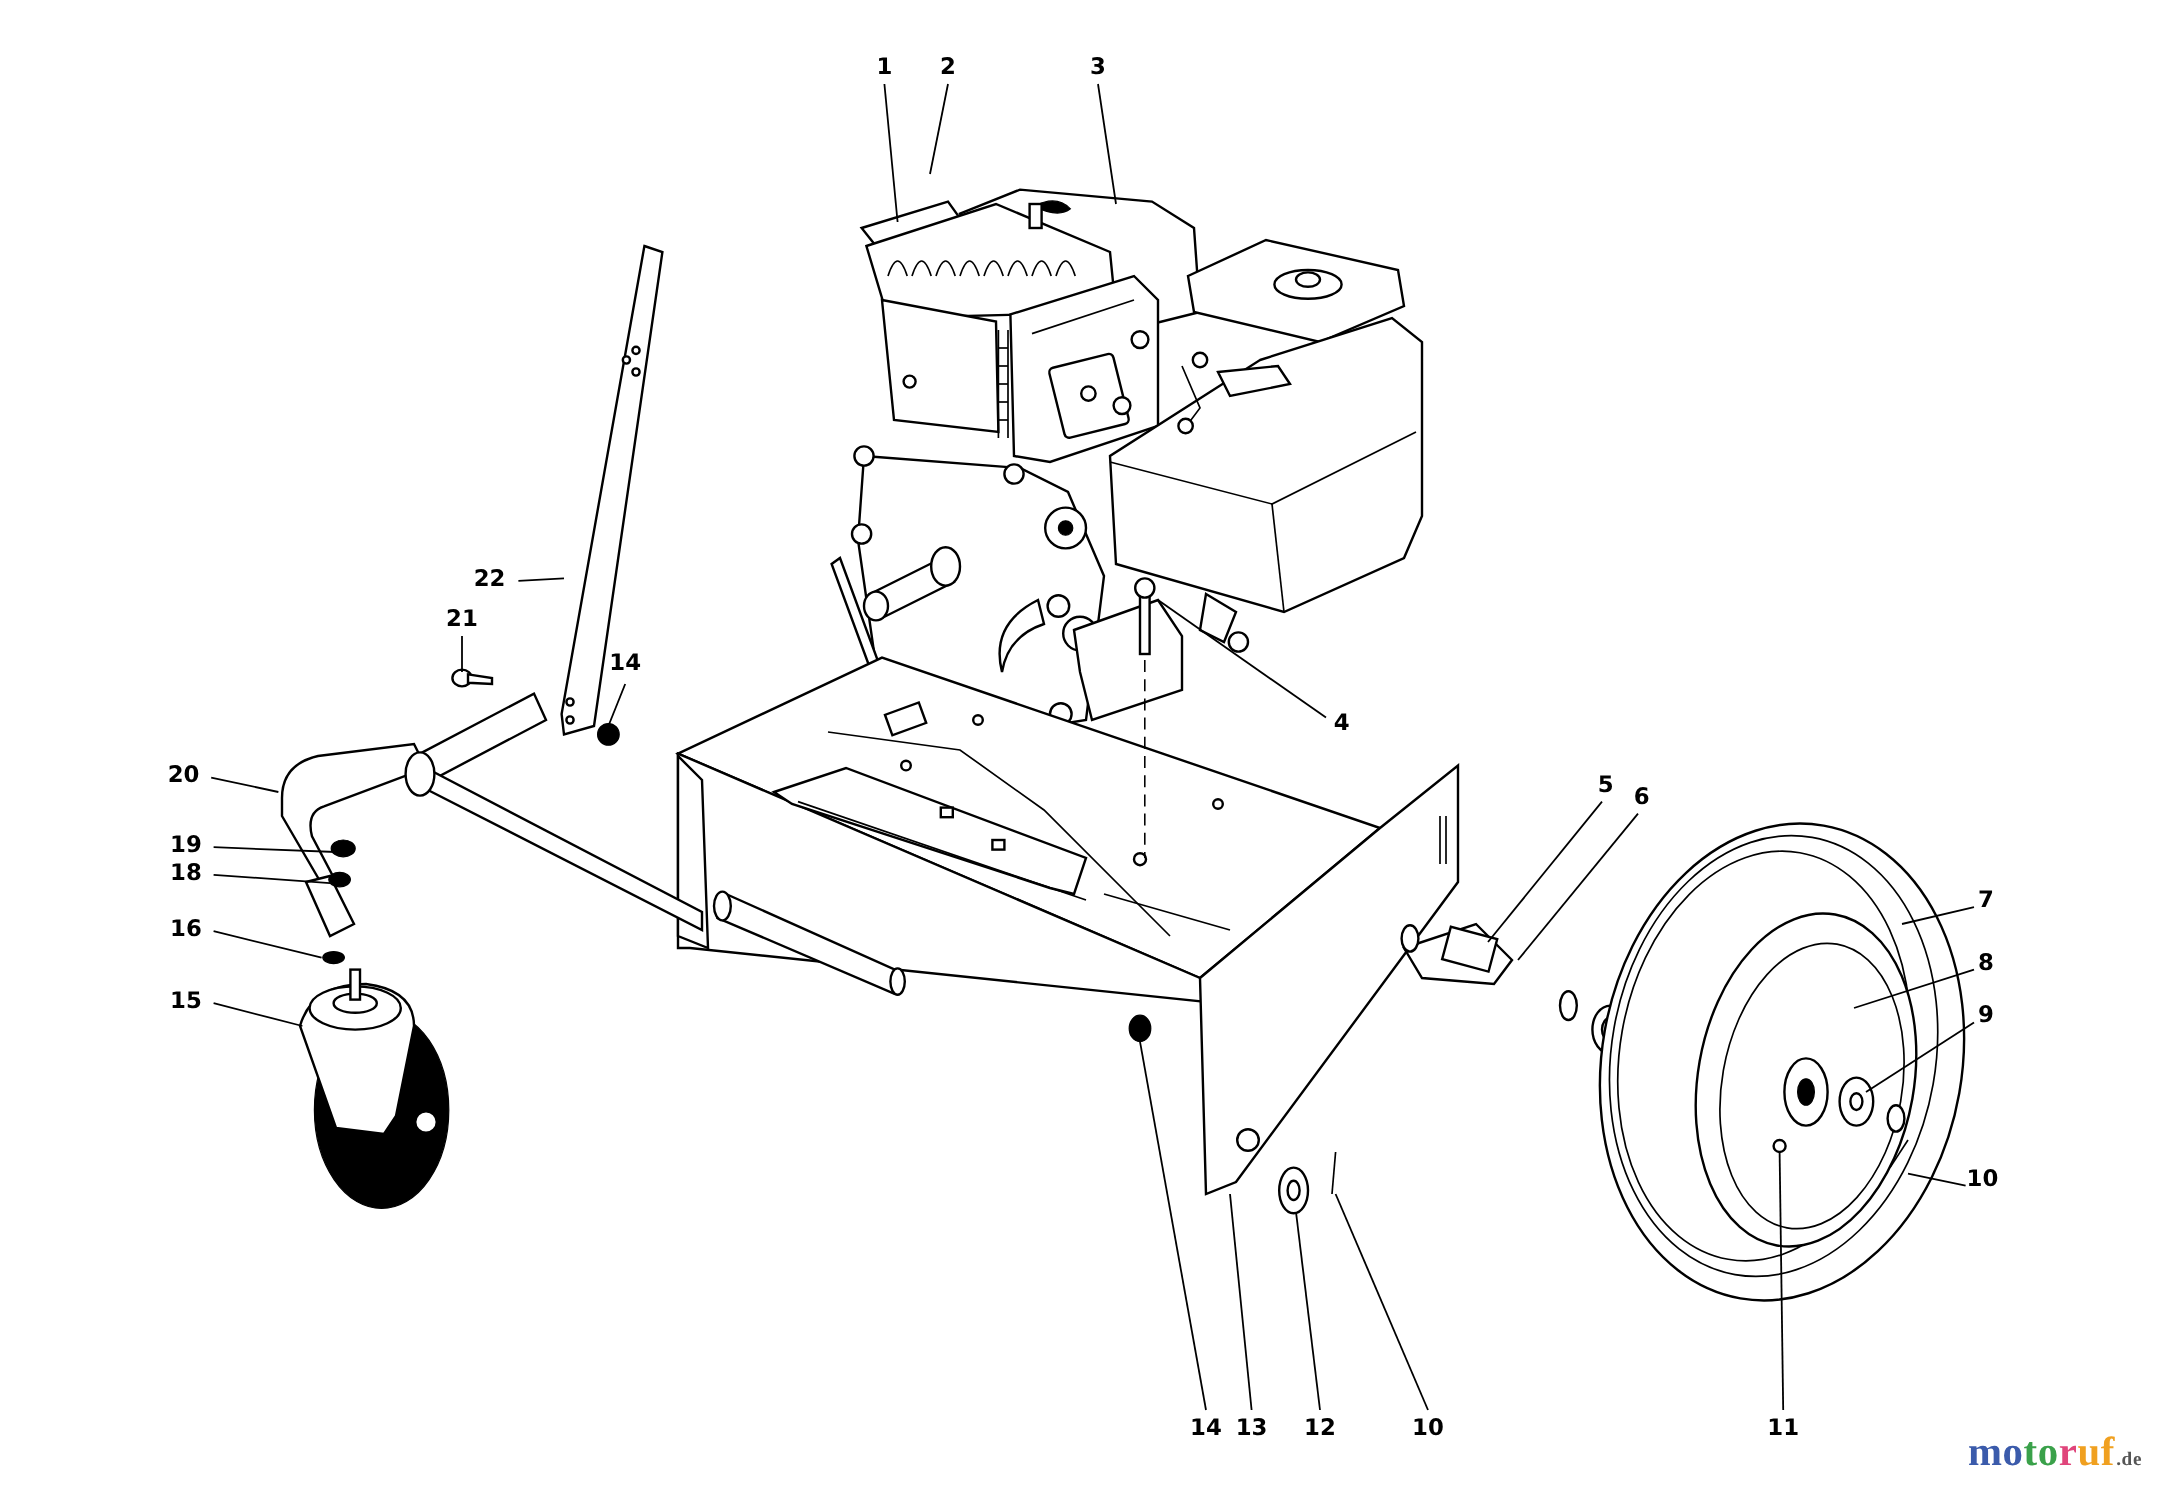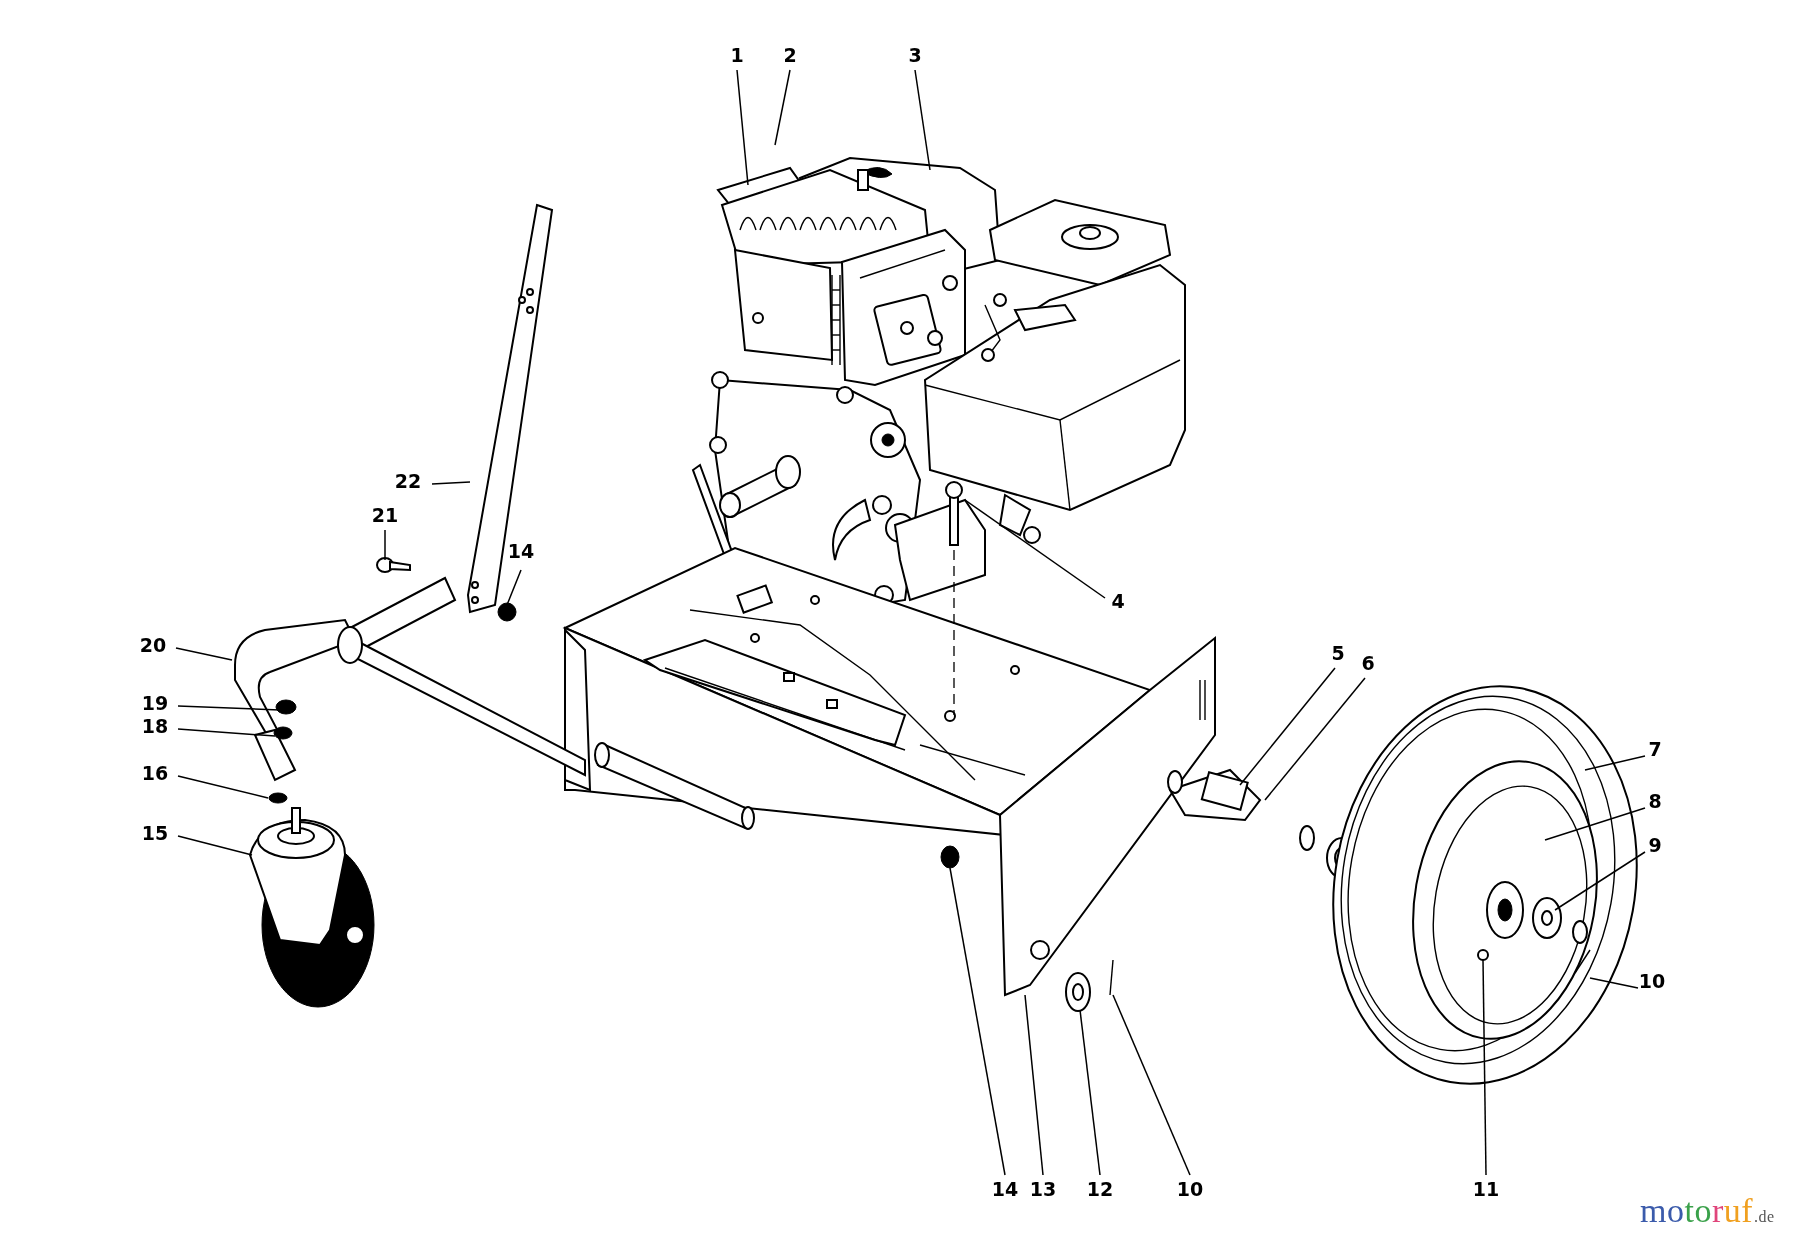--- a/index.html
+++ b/index.html
@@ -4,21 +4,21 @@
 <style>
   html, body { margin: 0; padding: 0; background: #ffffff; }
   body { width: 1800px; height: 1241px; position: relative; overflow: hidden; font-family: "Liberation Sans", sans-serif; }
   #diagram { position: absolute; left: 0; top: 0; width: 1800px; height: 1241px; }
   .callout-label { font-family: "DejaVu Sans", sans-serif; font-weight: bold; font-size: 19px; fill: #000; }
   .thin { stroke: #000; stroke-width: 1.4; fill: none; }
   .lead { stroke: #000; stroke-width: 1.5; fill: none; }
   .fillw { fill: #fff; stroke: #000; stroke-width: 2; }
   .fillb { fill: #000; stroke: #000; stroke-width: 1; }
   .dash { stroke: #000; stroke-width: 1.3; stroke-dasharray: 10 6; fill: none; }
-  #watermark { position: absolute; left: 1640px; top: 1192px; font-family: "Liberation Serif", serif; font-size: 34px; letter-spacing: 0.5px; white-space: nowrap; }
+  #watermark { position: absolute; left: 1640px; top: 1192px; font-family: "Liberation Serif", serif; font-size: 34px; letter-spacing: 0.5px; white-space: nowrap; font-weight: bold; }
   #watermark span { display: inline-block; }
   #watermark .suffix { font-size: 16px; color: #555; margin-left: 1px; }
 </style>
 </head>
 <body>
 
 <svg id="diagram" viewBox="0 0 1800 1241" xmlns="http://www.w3.org/2000/svg">
 
   <g>
 

